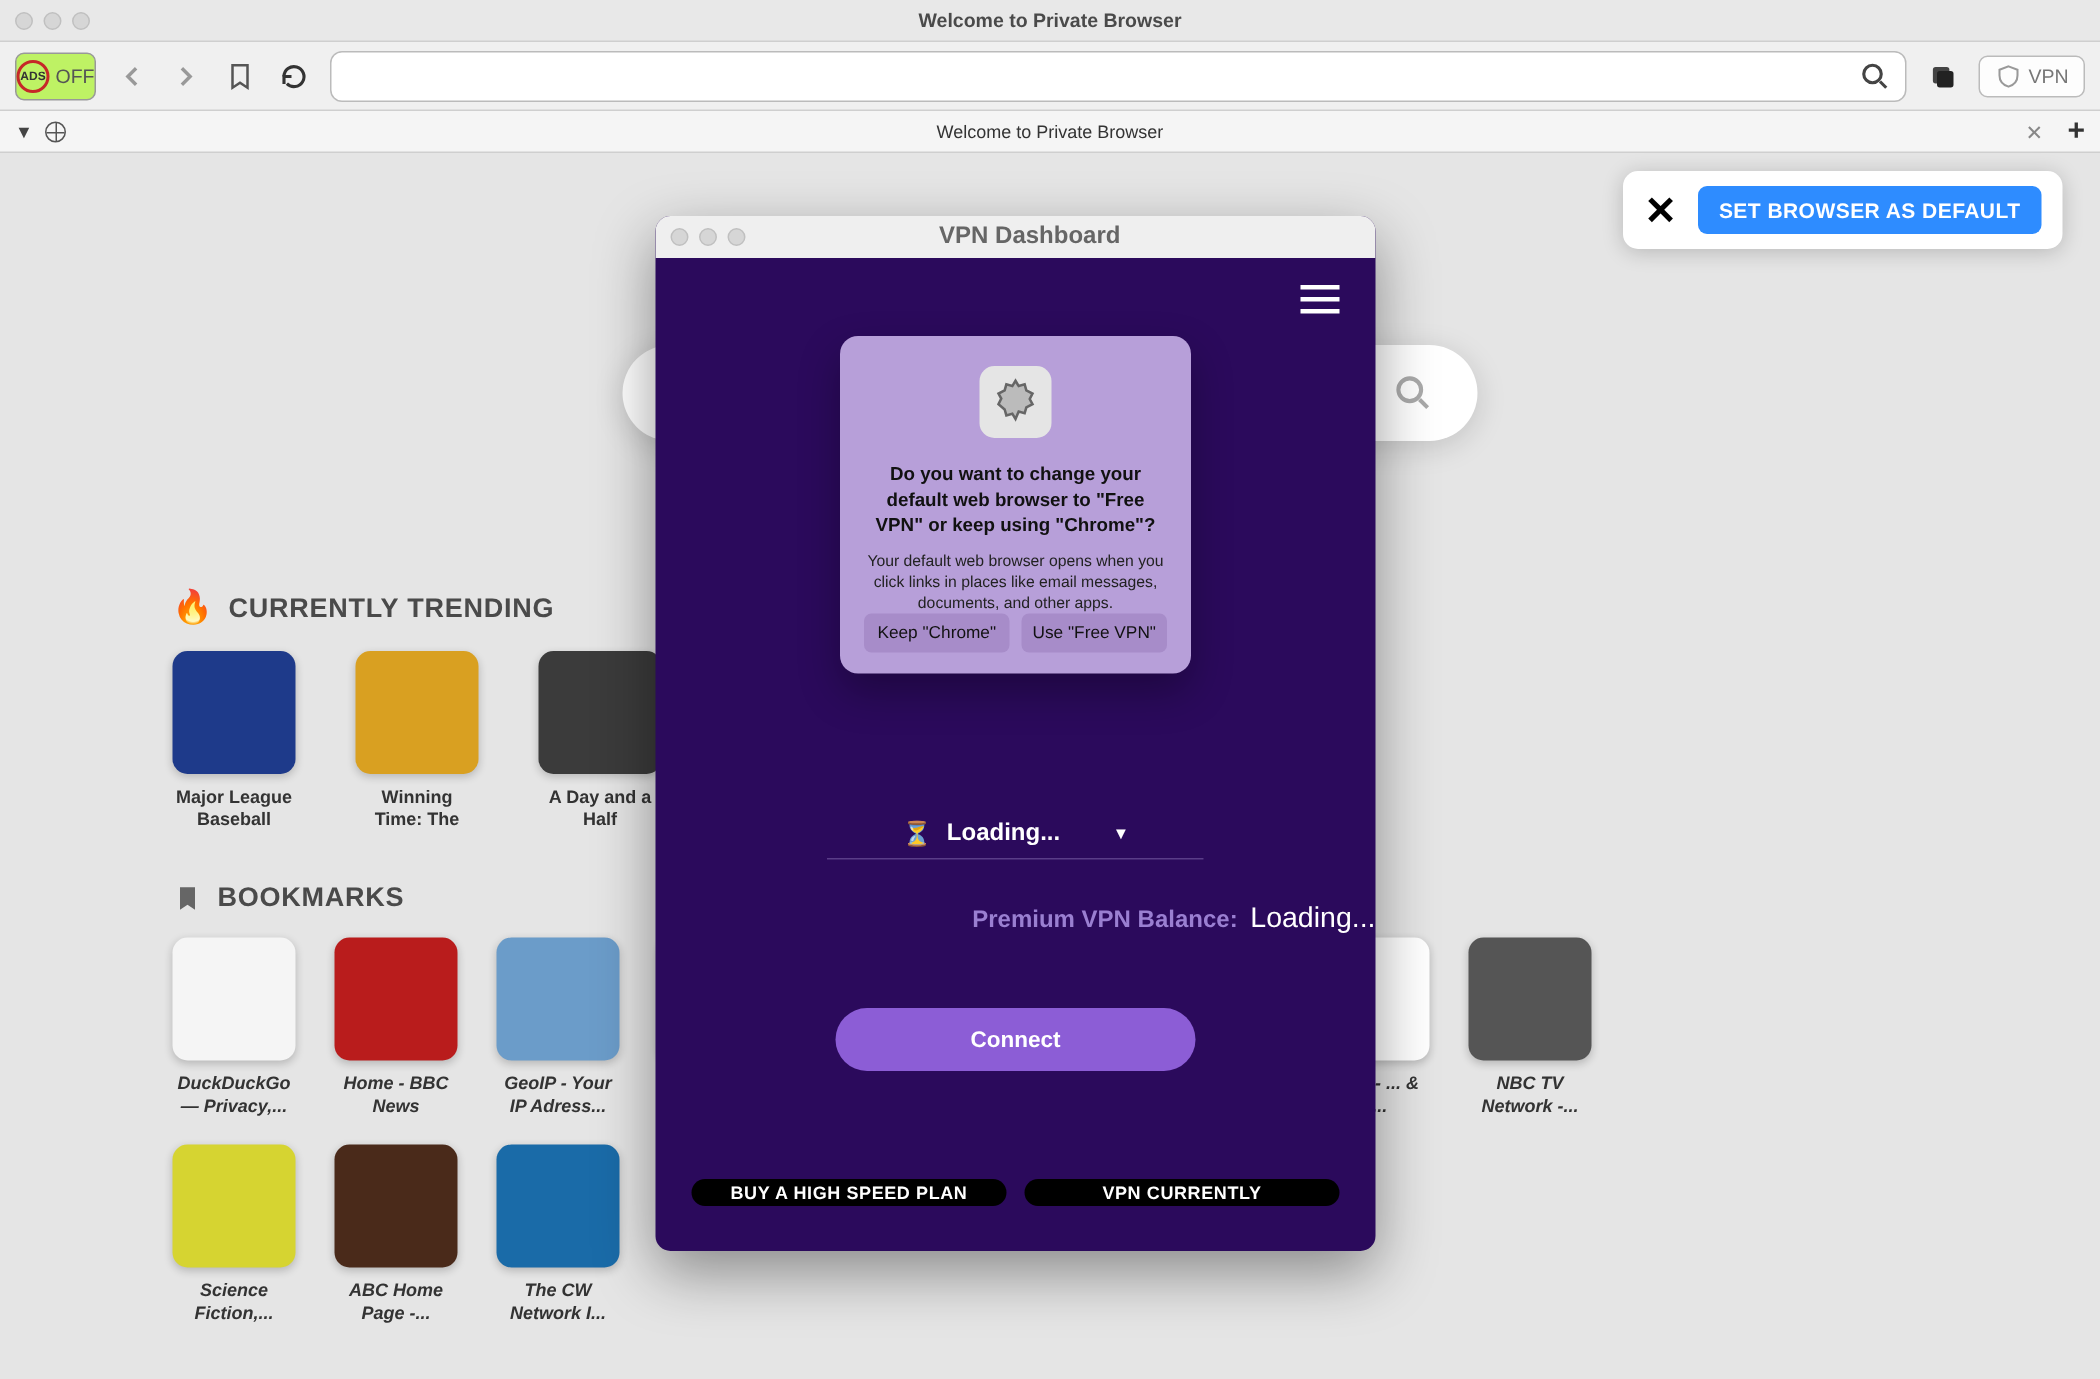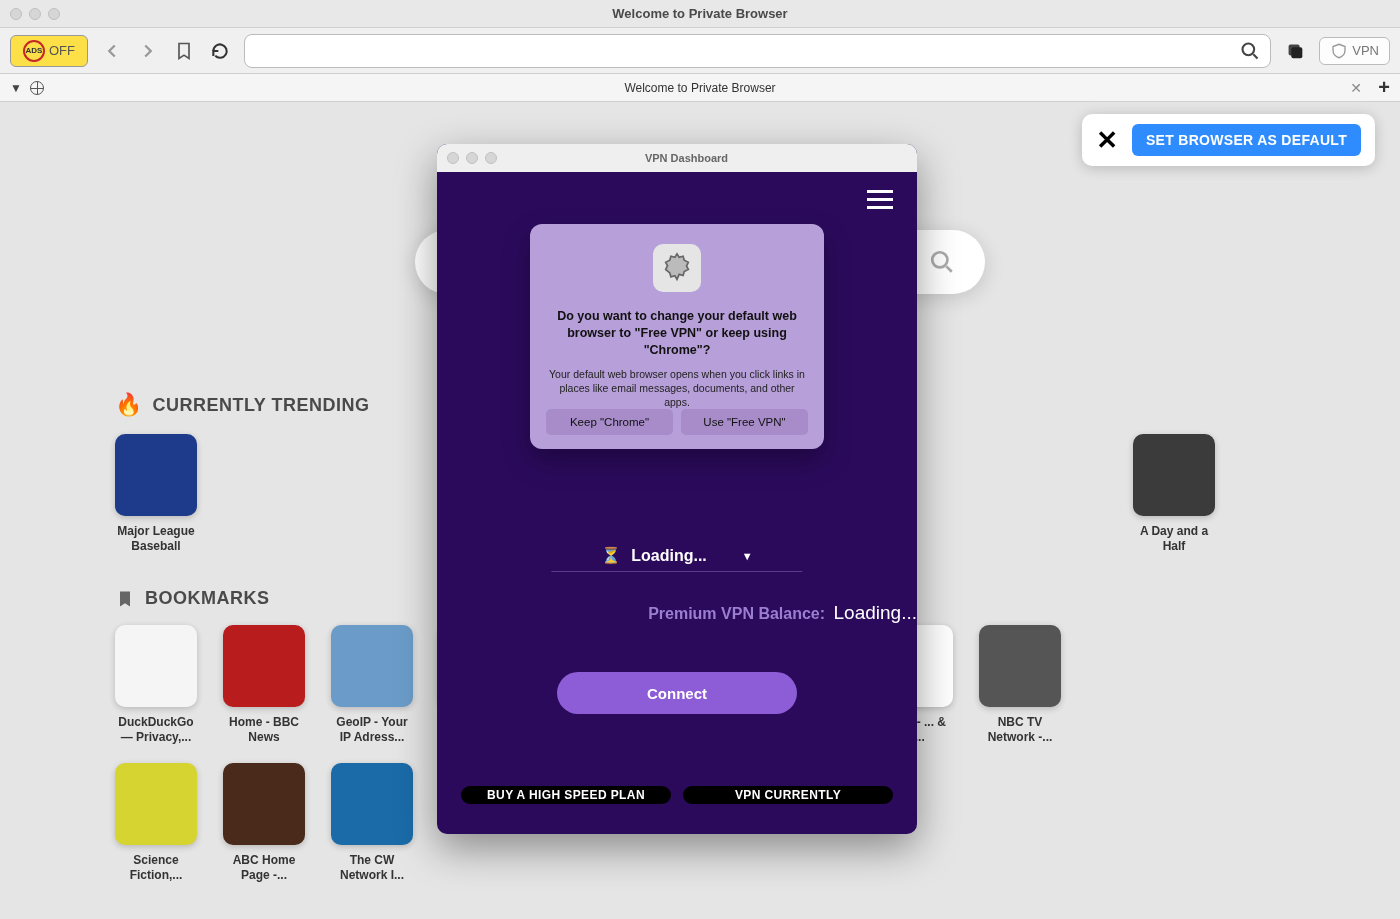--- a/index.html
+++ b/index.html
@@ -2,57 +2,57 @@
 <html><head>
 <meta charset="utf-8">
 <style>
 * { margin: 0; padding: 0; box-sizing: border-box; }
 body { font-family: -apple-system, BlinkMacSystemFont, "Segoe UI", Helvetica, Arial, sans-serif; background: #e5e5e5; width: 1400px; height: 919px; overflow: hidden; position: relative; }
 .titlebar { height: 28px; background: #e8e8e8; border-bottom: 1px solid #cfcfcf; display: flex; align-items: center; padding: 0 10px; position: relative; }
 .traffic { display: flex; gap: 7px; }
 .traffic span { width: 12px; height: 12px; border-radius: 50%; background: #d6d6d6; border: 1px solid #c0c0c0; }
 .titlebar-title { position: absolute; left: 0; right: 0; text-align: center; font-size: 13px; font-weight: 600; color: #4a4a4a; pointer-events: none; }
 .toolbar { height: 46px; background: #f0f0f0; border-bottom: 1px solid #cfcfcf; display: flex; align-items: center; padding: 0 10px; gap: 12px; }
-.ads-btn { display: flex; align-items: center; gap: 4px; border: 1px solid #999; border-radius: 6px; padding: 4px 12px; background: #fde047; cursor: pointer; }
+.ads-btn { display: flex; align-items: center; gap: 4px; border: 1px solid #999; border-radius: 6px; padding: 4px 0; background: #bef264; cursor: pointer; }
 .ads-circle { width: 22px; height: 22px; border: 2px solid #c62828; border-radius: 50%; display: flex; align-items: center; justify-content: center; font-size: 8px; font-weight: 700; color: #333; }
 .tb-icon { width: 24px; height: 24px; color: #555; cursor: pointer; display: flex; align-items: center; justify-content: center; }
 .url-input { flex: 1; height: 34px; border: 1px solid #bbb; border-radius: 8px; background: #fff; display: flex; align-items: center; padding: 0 10px; }
 .url-input input { flex: 1; border: none; outline: none; font-size: 14px; background: transparent; }
 .vpn-btn { display: flex; align-items: center; gap: 4px; border: 1px solid #bbb; border-radius: 6px; padding: 4px 10px; background: #fdfdfd; cursor: pointer; color: #777; font-size: 13px; }
 .tabbar { height: 28px; background: #f5f5f5; border-bottom: 1px solid #cfcfcf; display: flex; align-items: center; padding: 0 10px; position: relative; font-size: 12px; }
 .tabbar .tab-label { position: absolute; left: 0; right: 0; text-align: center; color: #333; }
 .tabbar .tab-close { position: absolute; right: 38px; color: #888; font-size: 14px; cursor: pointer; }
 .tabbar .tab-add { position: absolute; right: 10px; font-size: 20px; font-weight: 600; color: #333; cursor: pointer; }
 .main { position: absolute; top: 102px; left: 0; right: 0; bottom: 0; background: #e5e5e5; }
 .hero-search { position: absolute; top: 128px; left: 50%; transform: translateX(-50%); width: 570px; height: 64px; background: #fff; border-radius: 40px; box-shadow: 0 4px 20px rgba(0,0,0,0.15); display: flex; align-items: center; padding: 0 30px; }
 .hero-search input { flex: 1; border: none; outline: none; font-size: 18px; }
 .hero-search .sicon { color: #888; }
 .section { position: absolute; left: 115px; }
 .section.trending { top: 290px; }
 .section.bookmarks { top: 486px; }
 .sec-head { display: flex; align-items: center; gap: 10px; margin-bottom: 16px; }
 .sec-head .sec-icon { font-size: 22px; color: #555; }
 .sec-head h2 { font-size: 18px; font-weight: 700; color: #4a4a4a; letter-spacing: 0.5px; }
-.cards { display: flex; gap: 26px; flex-wrap: wrap; width: 1100px; justify-content: space-between; }
+.cards { display: flex; gap: 40px; flex-wrap: wrap; width: 1100px; }
 .card { width: 82px; display: flex; flex-direction: column; align-items: center; cursor: pointer; }
 .card .thumb { width: 82px; height: 82px; border-radius: 10px; background: #fff; box-shadow: 0 2px 6px rgba(0,0,0,0.2); }
 .card .label { margin-top: 8px; font-size: 12px; font-weight: 600; color: #333; text-align: center; line-height: 1.25; max-height: 30px; overflow: hidden; }
 .bm-cards .card .thumb { width: 82px; height: 82px; }
-.bm-cards { display: flex; gap: 26px; flex-wrap: wrap; width: 1100px; }
+.bm-cards { display: flex; gap: 26px; flex-wrap: wrap; width: 1100px; font-style: italic; }
 .default-banner { position: absolute; top: 12px; right: 25px; background: #fff; border-radius: 10px; padding: 10px 14px; display: flex; align-items: center; gap: 14px; box-shadow: 0 2px 14px rgba(0,0,0,0.2); }
 .default-banner .x { font-size: 26px; font-weight: 900; cursor: pointer; }
 .default-banner button { background: #2e8cff; color: #fff; border: none; border-radius: 6px; padding: 8px 14px; font-weight: 700; font-size: 14px; cursor: pointer; letter-spacing: 0.3px; }
 
 .vpn-window { position: absolute; top: 42px; left: 437px; width: 480px; height: 690px; background: #2b0a5c; border-radius: 10px; box-shadow: 0 14px 40px rgba(0,0,0,0.4); overflow: hidden; }
 .vpn-titlebar { height: 28px; background: #efefef; display: flex; align-items: center; padding: 0 10px; position: relative; }
-.vpn-titlebar .title { position: absolute; left: 0; right: 0; text-align: center; font-size: 11px; font-weight: 600; color: #666; padding-left: 19px; }
+.vpn-titlebar .title { position: absolute; left: 0; right: 0; text-align: center; font-size: 16px; font-weight: 600; color: #666; padding-left: 19px; }
 .vpn-body { padding: 0 20px; color: #fff; position: relative; height: calc(100% - 28px); }
 .hamburger { position: absolute; top: 18px; right: 24px; cursor: pointer; display: flex; flex-direction: column; gap: 5px; }
 .hamburger span { width: 26px; height: 3px; background: #fff; }
-.prompt { position: absolute; top: 52px; left: 50%; transform: translateX(-50%); width: 294px; background: #b79fd9; border-radius: 12px; padding: 20px 16px 14px; box-shadow: 0 12px 28px rgba(0,0,0,0.3); }
+.prompt { position: absolute; top: 52px; left: 50%; transform: translateX(-50%); width: 234px; background: #b79fd9; border-radius: 12px; padding: 20px 16px 14px; box-shadow: 0 12px 28px rgba(0,0,0,0.3); }
 .prompt .icon { width: 48px; height: 48px; background: #e5e5e5; border-radius: 10px; margin: 0 auto 16px; display: flex; align-items: center; justify-content: center; }
 .prompt .q { font-size: 12.5px; font-weight: 700; text-align: center; color: #111; margin-bottom: 8px; line-height: 1.35; }
 .prompt .desc { font-size: 10.5px; text-align: center; color: #222; line-height: 1.35; }
 .prompt .btns { display: flex; gap: 8px; }
 .prompt .btns button { flex: 1; background: #a78cc9; border: none; border-radius: 5px; padding: 7px 4px; font-size: 11.5px; color: #111; cursor: pointer; }
 .loading-line { position: absolute; top: 370px; left: 50%; transform: translateX(-50%); display: flex; align-items: center; gap: 10px; border-bottom: 1px solid #5a3d88; padding: 4px 50px 6px; }
 .loading-line .glass { font-size: 16px; }
 .loading-line .txt { font-weight: 600; font-size: 16px; }
 .loading-line .caret { font-size: 11px; margin-left: 25px; color: #fff; }
 .balance { position: absolute; top: 430px; left: 0; right: 0; text-align: right; font-size: 16px; padding-left: 45px; }

